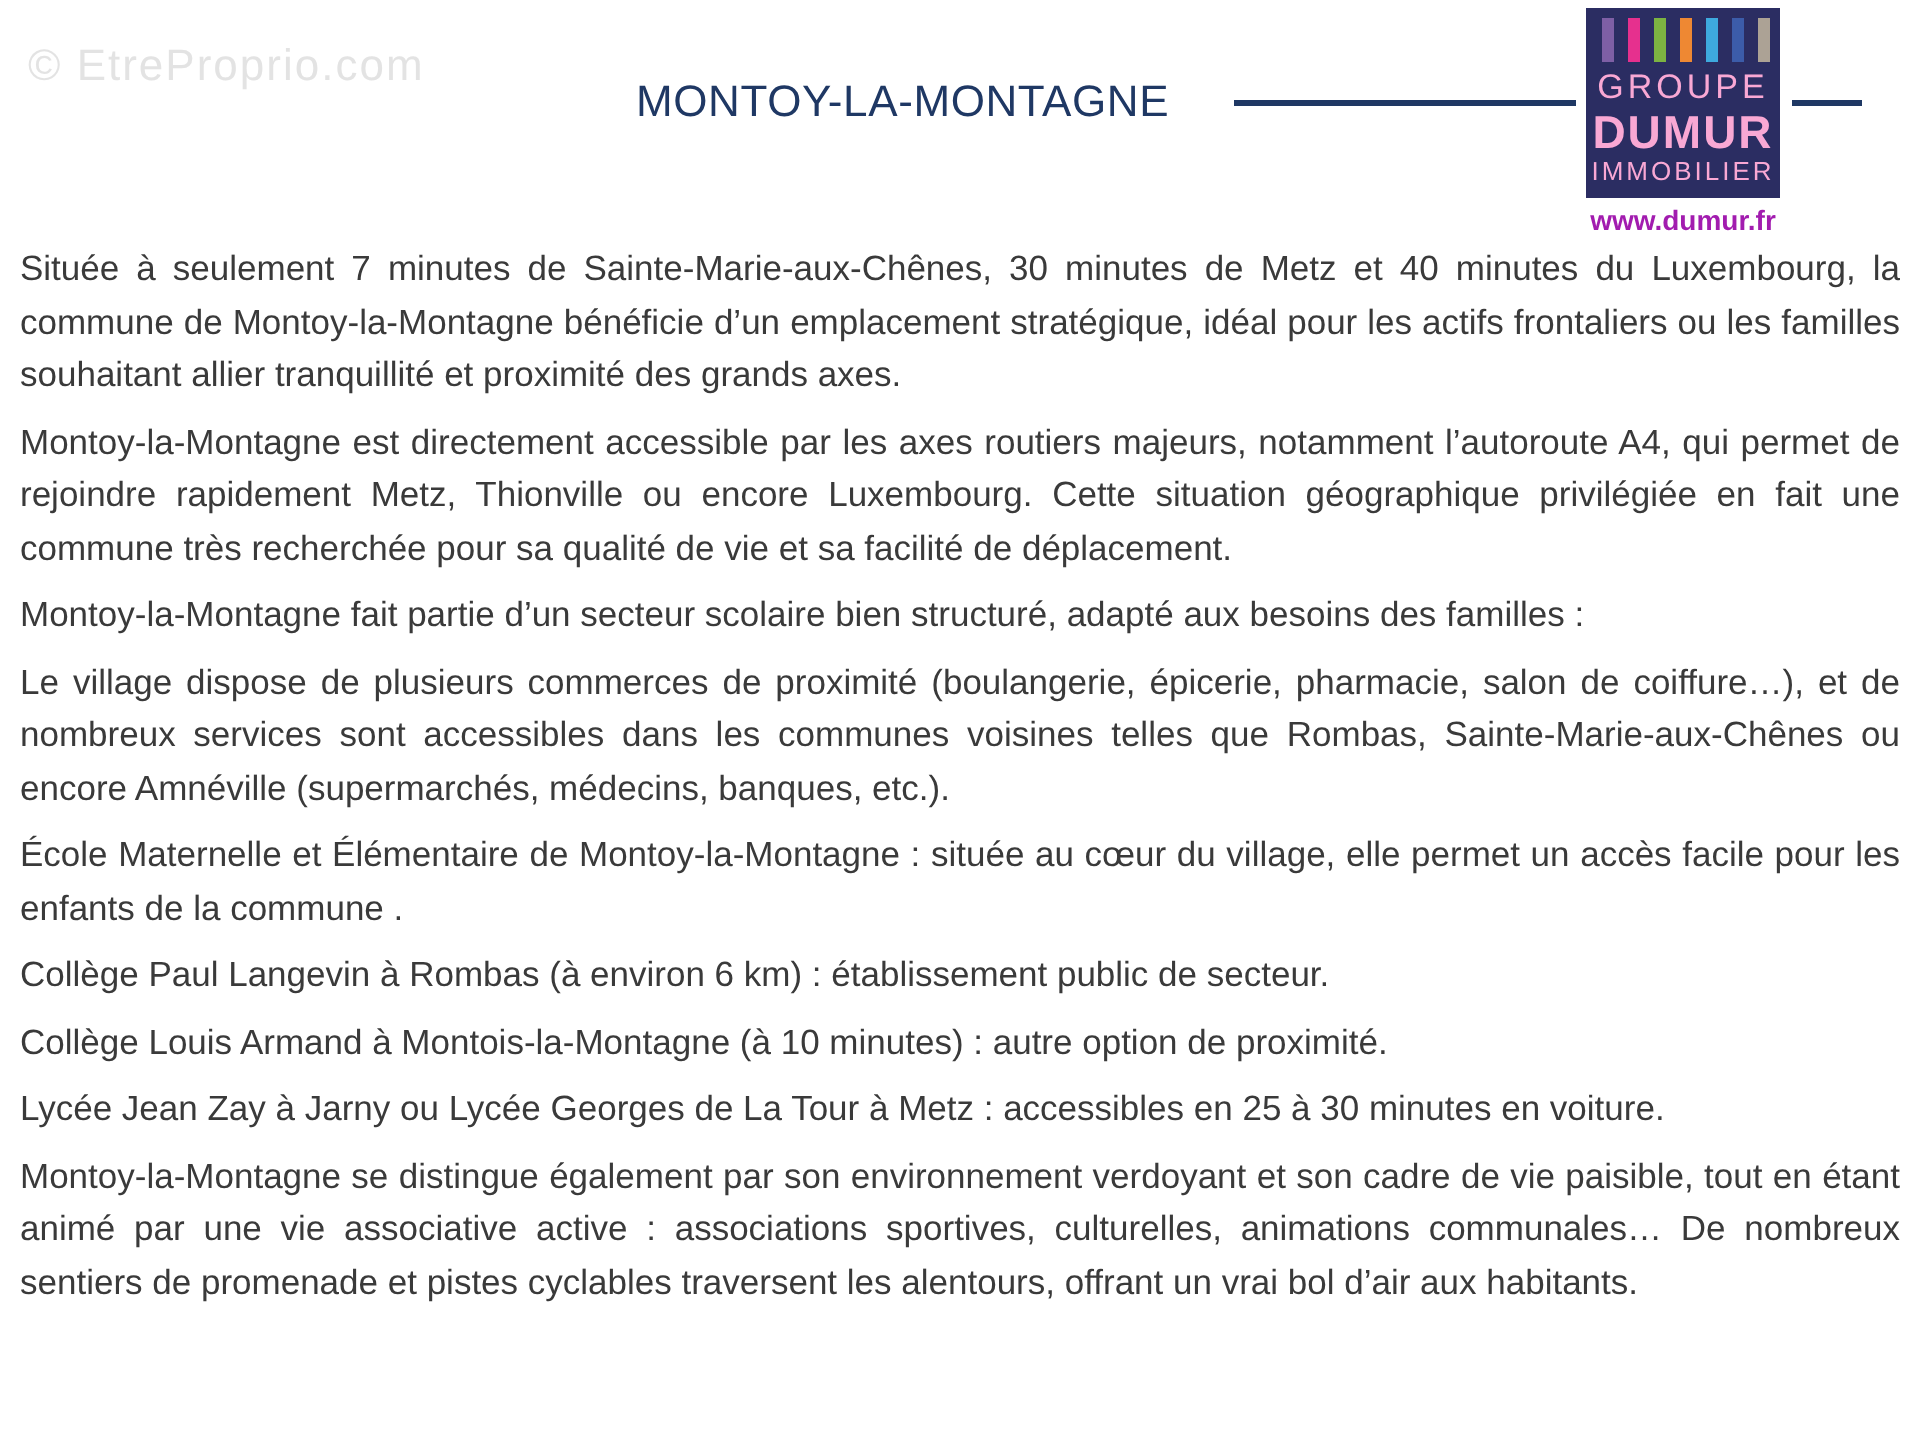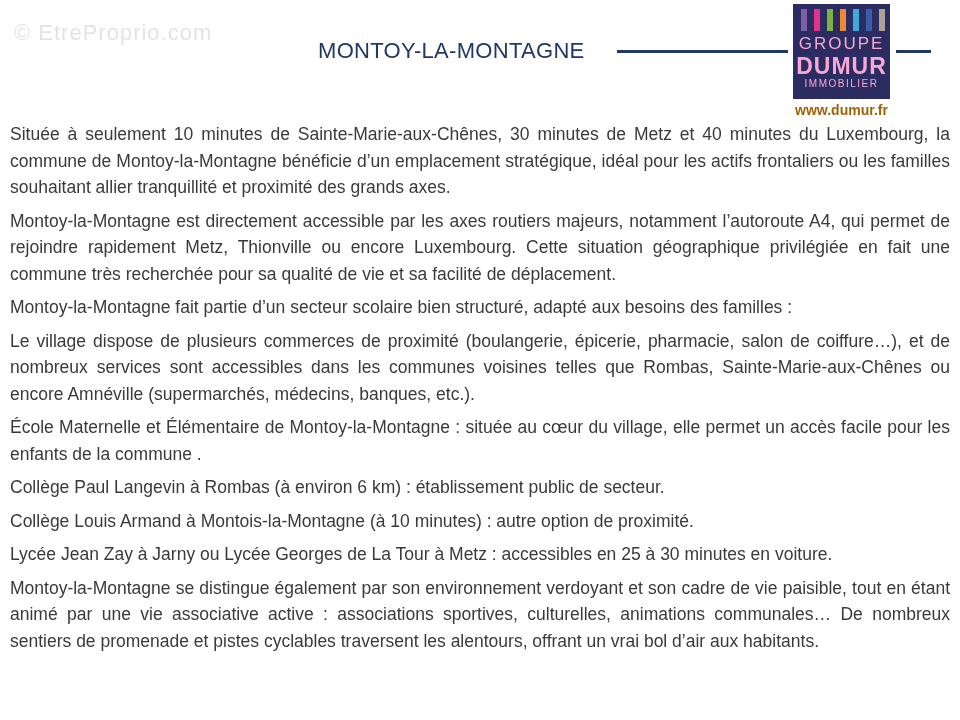--- a/index.html
+++ b/index.html
@@ -20,24 +20,24 @@
   .rule-left{left:617px;width:171px;}
   .rule-right{left:896px;width:35px;}
   .logo{
     position:absolute;left:793px;top:4px;width:97px;height:95px;
     background:#2B2D62;color:#f9a8d4;text-align:center;
   }
   .bars{display:flex;gap:7px;padding:5px 0 0 8px;height:22px;}
   .bar{width:6px;height:22px;display:block;}
   .logo-groupe{font-size:17px;letter-spacing:2px;margin-top:4px;font-weight:normal;line-height:1.1;}
   .logo-dumur{font-size:23px;font-weight:bold;letter-spacing:1px;line-height:1.05;}
-  .logo-immobilier{font-size:10px;letter-spacing:1.5px;line-height:1.2;}
+  .logo-immobilier{font-size:13px;letter-spacing:1.5px;line-height:1.2;}
   .website{
     position:absolute;left:789px;top:102px;width:105px;text-align:center;
-    font-size:14px;color:#a16207;font-weight:bold;
+    font-size:14px;color:#a21caf;font-weight:bold;
   }
   .content{
     position:absolute;left:10px;right:10px;top:121px;
     font-size:17.5px;line-height:26.5px;color:#3a3a3a;text-align:justify;
   }
   .content p{margin:0 0 7px 0;}
 </style>
 </head>
 <body>
 
@@ -59,21 +59,21 @@
         <span class="bar" style="background: rgb(60, 92, 169);"></span>
         <span class="bar" style="background: rgb(172, 162, 149);"></span>
       </div>
     <div class="logo-groupe">GROUPE</div>
     <div class="logo-dumur">DUMUR</div>
     <div class="logo-immobilier">IMMOBILIER</div>
   </div>
   <div class="website">www.dumur.fr</div>
 
   <main class="content">
-    <p>Située à seulement 10 minutes de Sainte-Marie-aux-Chênes, 30 minutes de Metz et 40 minutes du Luxembourg, la commune de Montoy-la-Montagne bénéficie d’un emplacement stratégique, idéal pour les actifs frontaliers ou les familles souhaitant allier tranquillité et proximité des grands axes.</p>
+    <p>Située à seulement 7 minutes de Sainte-Marie-aux-Chênes, 30 minutes de Metz et 40 minutes du Luxembourg, la commune de Montoy-la-Montagne bénéficie d’un emplacement stratégique, idéal pour les actifs frontaliers ou les familles souhaitant allier tranquillité et proximité des grands axes.</p>
     <p>Montoy-la-Montagne est directement accessible par les axes routiers majeurs, notamment l’autoroute A4, qui permet de rejoindre rapidement Metz, Thionville ou encore Luxembourg. Cette situation géographique privilégiée en fait une commune très recherchée pour sa qualité de vie et sa facilité de déplacement.</p>
     <p>Montoy-la-Montagne fait partie d’un secteur scolaire bien structuré, adapté aux besoins des familles :</p>
     <p>Le village dispose de plusieurs commerces de proximité (boulangerie, épicerie, pharmacie, salon de coiffure…), et de nombreux services sont accessibles dans les communes voisines telles que Rombas, Sainte-Marie-aux-Chênes ou encore Amnéville (supermarchés, médecins, banques, etc.).</p>
     <p>École Maternelle et Élémentaire de Montoy-la-Montagne : située au cœur du village, elle permet un accès facile pour les enfants de la commune .</p>
     <p>Collège Paul Langevin à Rombas (à environ 6 km) : établissement public de secteur.</p>
     <p>Collège Louis Armand à Montois-la-Montagne (à 10 minutes) : autre option de proximité.</p>
     <p>Lycée Jean Zay à Jarny ou Lycée Georges de La Tour à Metz : accessibles en 25 à 30 minutes en voiture.</p>
     <p>Montoy-la-Montagne se distingue également par son environnement verdoyant et son cadre de vie paisible, tout en étant animé par une vie associative active : associations sportives, culturelles, animations communales… De nombreux sentiers de promenade et pistes cyclables traversent les alentours, offrant un vrai bol d’air aux habitants.</p>
   </main>
 

